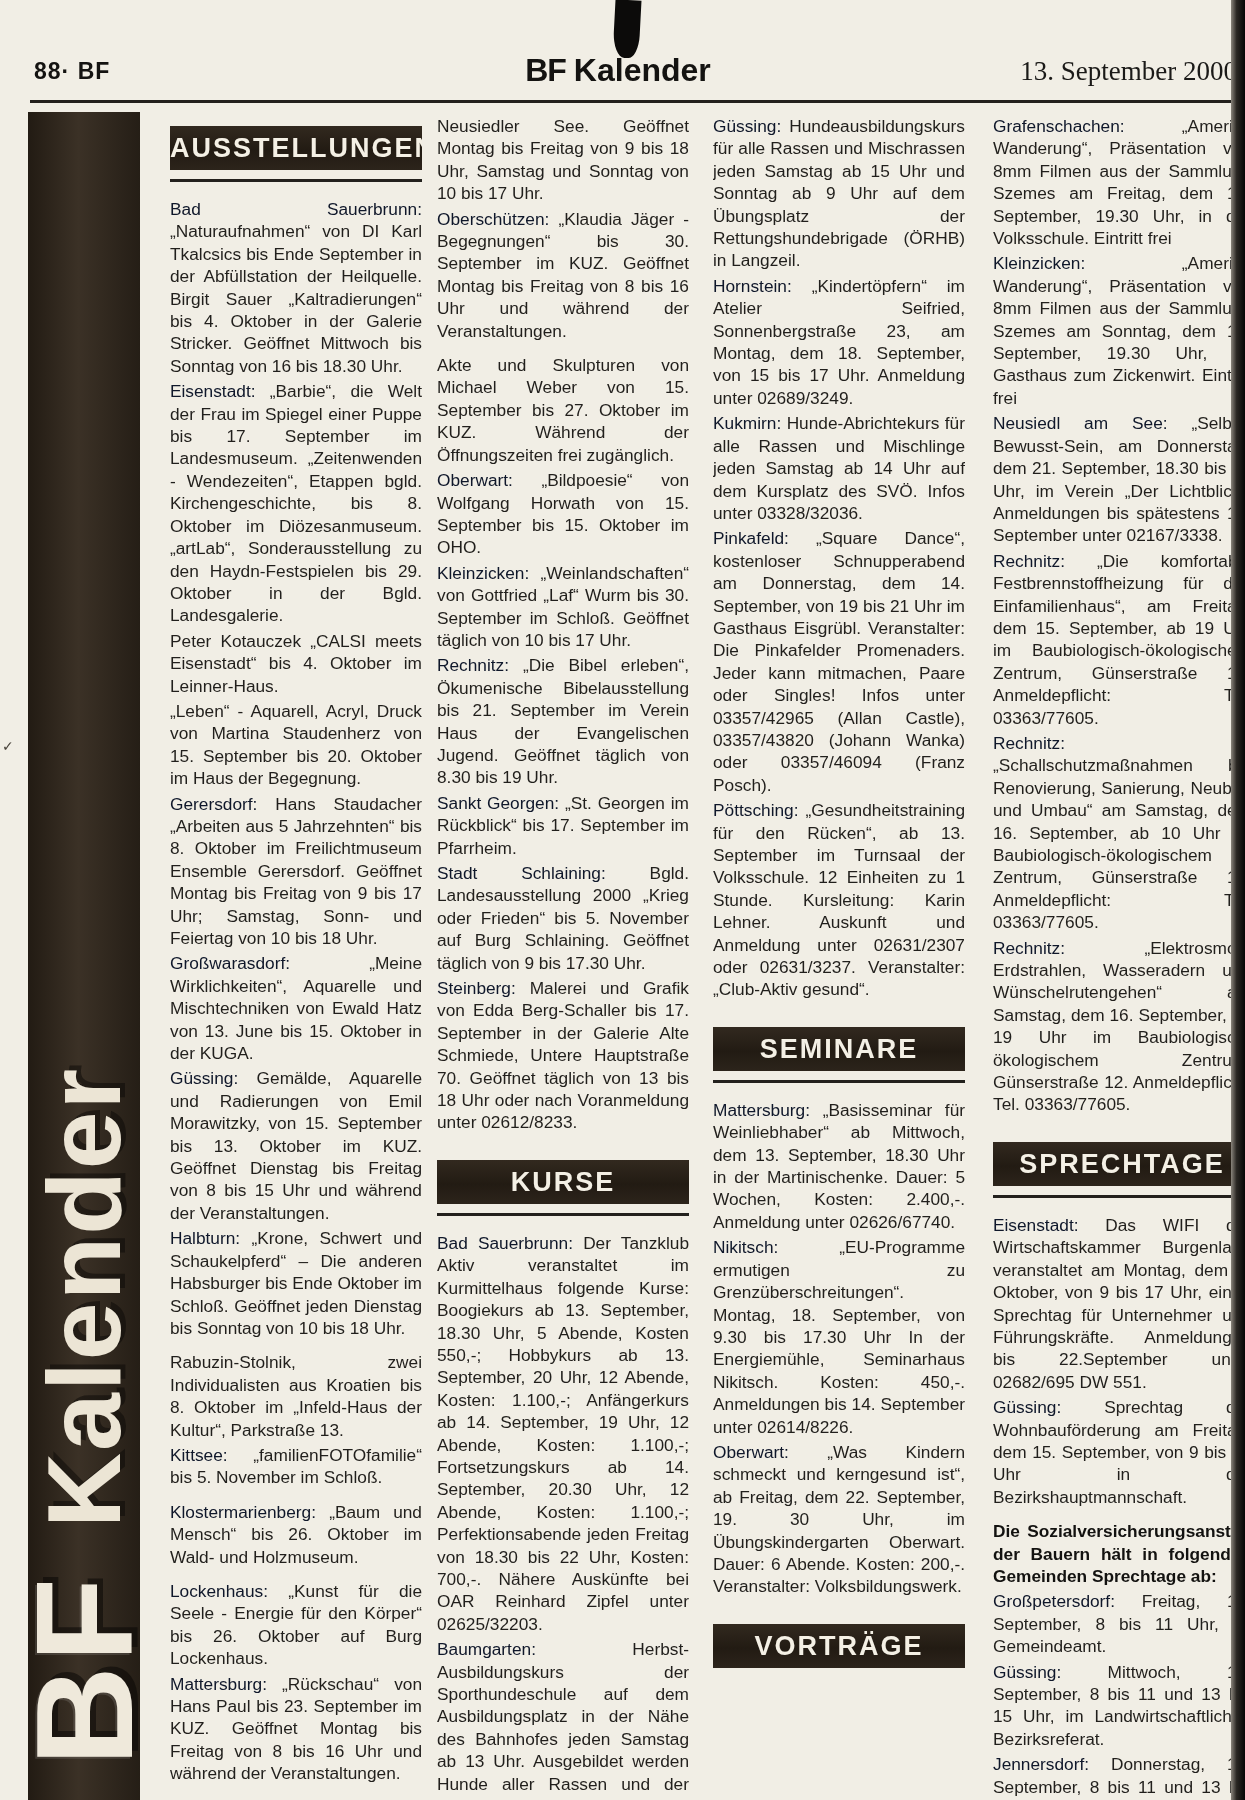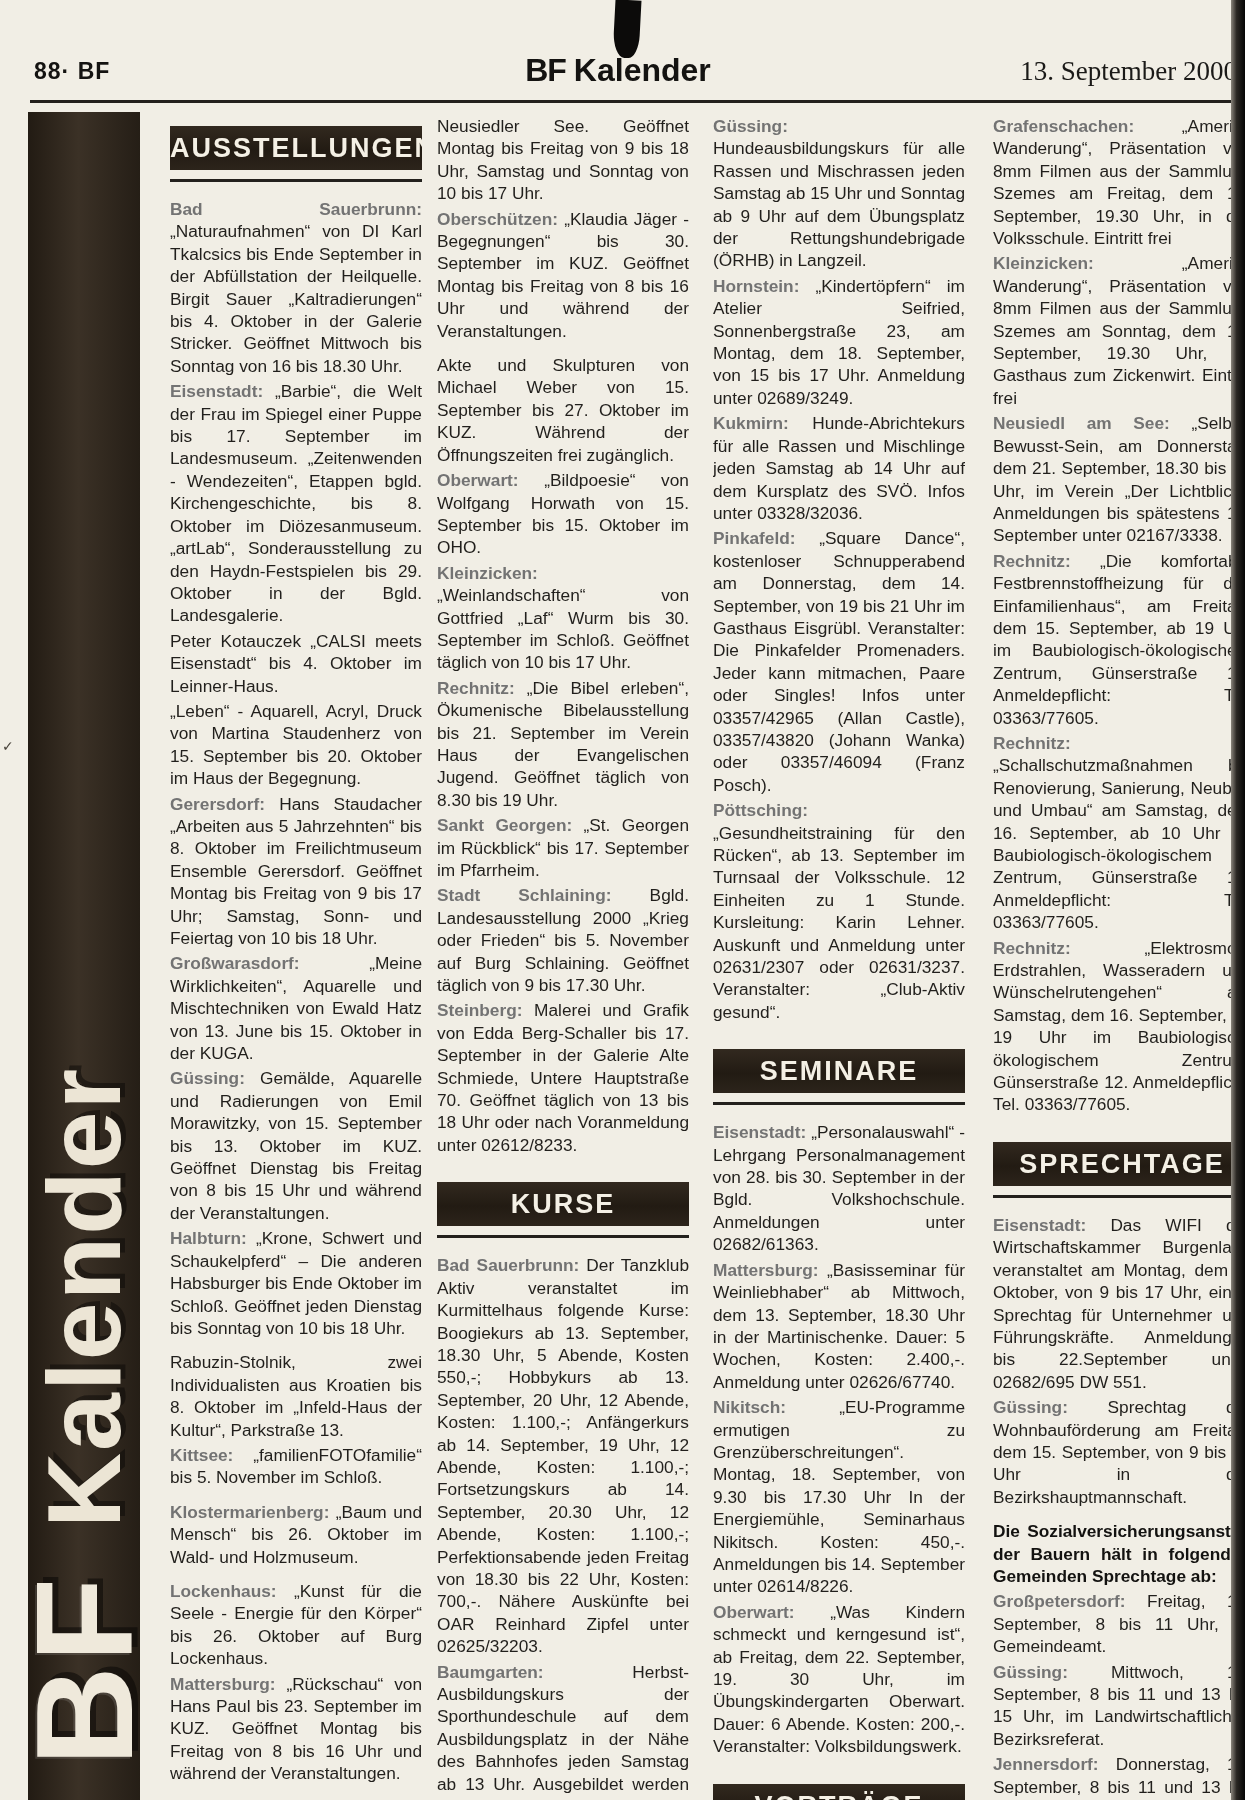--- a/index.html
+++ b/index.html
@@ -79,21 +79,21 @@
     font-size:17.3px;line-height:22.4px;
     text-align:justify;
     hyphens:auto;-webkit-hyphens:auto;
   }
   .col-1{left:170px;}
   .col-2{left:437px;}
   .col-3{left:713px;}
   .col-4{left:993px;width:258px;}
   .entry{margin:0 0 0 0;padding:0;margin-top:3px;}
   .entry.gap{margin-top:12px;}
-  .entry .lead{font-weight:700;color:#737373;}
+  .entry .lead{font-weight:400;color:#0f172a;}
   .entry.allbold{font-weight:800;color:#131210;}
   .sect{margin:14px 0 16px 0;}
   .sect.gap{margin-top:26px;}
   .sect-box{
     height:44px;line-height:44px;
     background:linear-gradient(180deg,#32291f,#221b13 55%,#2c241b);
     color:#f4f0e5;text-align:center;
     font-size:27px;font-weight:800;letter-spacing:2px;
   }
   .sect-rule{height:3px;background:#23211d;margin-top:9px;}
@@ -157,21 +157,20 @@
   <div class="col col-3">
       <p class="entry"><b class="lead">Güssing: </b><span>Hundeausbildungskurs für alle Rassen und Mischrassen jeden Samstag ab 15 Uhr und Sonntag ab 9 Uhr auf dem Übungsplatz der Rettungshundebrigade (ÖRHB) in Langzeil.</span></p>
       <p class="entry"><b class="lead">Hornstein: </b><span>„Kindertöpfern“ im Atelier Seifried, Sonnenbergstraße 23, am Montag, dem 18. September, von 15 bis 17 Uhr. Anmeldung unter 02689/3249.</span></p>
       <p class="entry"><b class="lead">Kukmirn: </b><span>Hunde-Abrichtekurs für alle Rassen und Mischlinge jeden Samstag ab 14 Uhr auf dem Kursplatz des SVÖ.  Infos unter 03328/32036.</span></p>
       <p class="entry"><b class="lead">Pinkafeld: </b><span>„Square Dance“, kostenloser Schnupperabend am Donnerstag, dem 14. September, von 19 bis 21 Uhr im Gasthaus Eisgrübl. Veranstalter: Die Pinkafelder Promenaders. Jeder kann mitmachen, Paare oder Singles! Infos unter 03357/42965 (Allan Castle), 03357/43820 (Johann Wanka) oder 03357/46094 (Franz Posch).</span></p>
       <p class="entry"><b class="lead">Pöttsching: </b><span>„Gesundheitstraining für den Rücken“, ab 13. September im Turnsaal der Volksschule. 12 Einheiten zu 1 Stunde. Kursleitung: Karin Lehner. Auskunft und Anmeldung unter 02631/2307 oder 02631/3237. Veranstalter: „Club-Aktiv gesund“.</span></p>
       <div class="sect gap">
         <div class="sect-box">SEMINARE</div>
         <div class="sect-rule"></div>
       </div>
-      <p class="entry"><b class="lead">Eisenstadt: </b><span>„Personalauswahl“ - Lehrgang Personalmanagement von 28. bis 30. September in der Bgld. Volkshochschule. Anmeldungen unter 02682/61363.</span></p>
       <p class="entry"><b class="lead">Mattersburg: </b><span>„Basisseminar für Weinliebhaber“ ab Mittwoch, dem 13. September, 18.30 Uhr in der Martinischenke. Dauer: 5 Wochen, Kosten: 2.400,-. Anmeldung unter 02626/67740.</span></p>
       <p class="entry"><b class="lead">Nikitsch: </b><span>„EU-Programme ermutigen zu Grenzüberschreitungen“. Montag, 18. September, von 9.30 bis 17.30 Uhr In der Energiemühle, Seminarhaus Nikitsch. Kosten: 450,-. Anmeldungen bis 14. September unter 02614/8226.</span></p>
       <p class="entry"><b class="lead">Oberwart: </b><span>„Was Kindern schmeckt und kerngesund ist“, ab Freitag, dem 22. September, 19. 30 Uhr, im Übungskindergarten Oberwart. Dauer: 6 Abende. Kosten: 200,-. Veranstalter: Volksbildungswerk.</span></p>
       <div class="sect gap">
         <div class="sect-box">VORTRÄGE</div>
       </div>
     </div>
   <div class="col col-4">
       <p class="entry"><b class="lead">Grafenschachen: </b><span>„Amerika Wanderung“, Präsentation von 8mm Filmen aus der Sammlung Szemes am Freitag, dem 15. September, 19.30 Uhr, in der Volksschule. Eintritt frei</span></p>
       <p class="entry"><b class="lead">Kleinzicken: </b><span>„Amerika Wanderung“, Präsentation von 8mm Filmen aus der Sammlung Szemes am Sonntag, dem 17. September, 19.30 Uhr, im Gasthaus zum Zickenwirt. Eintritt frei</span></p>

